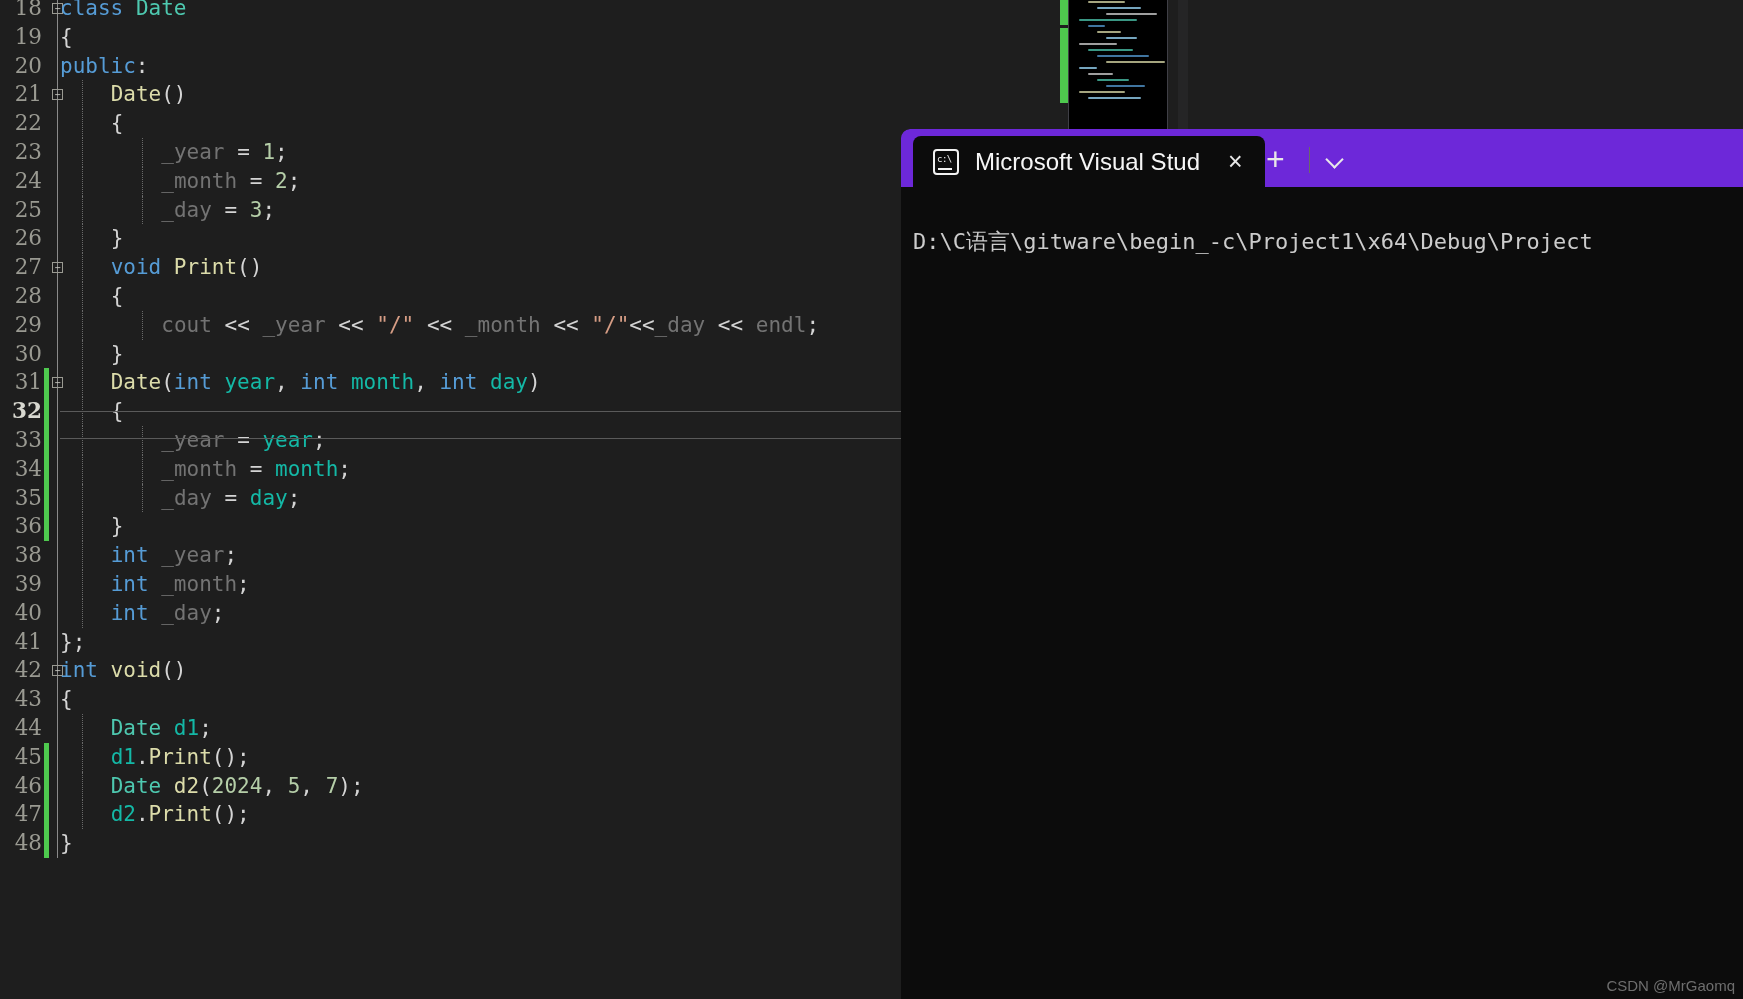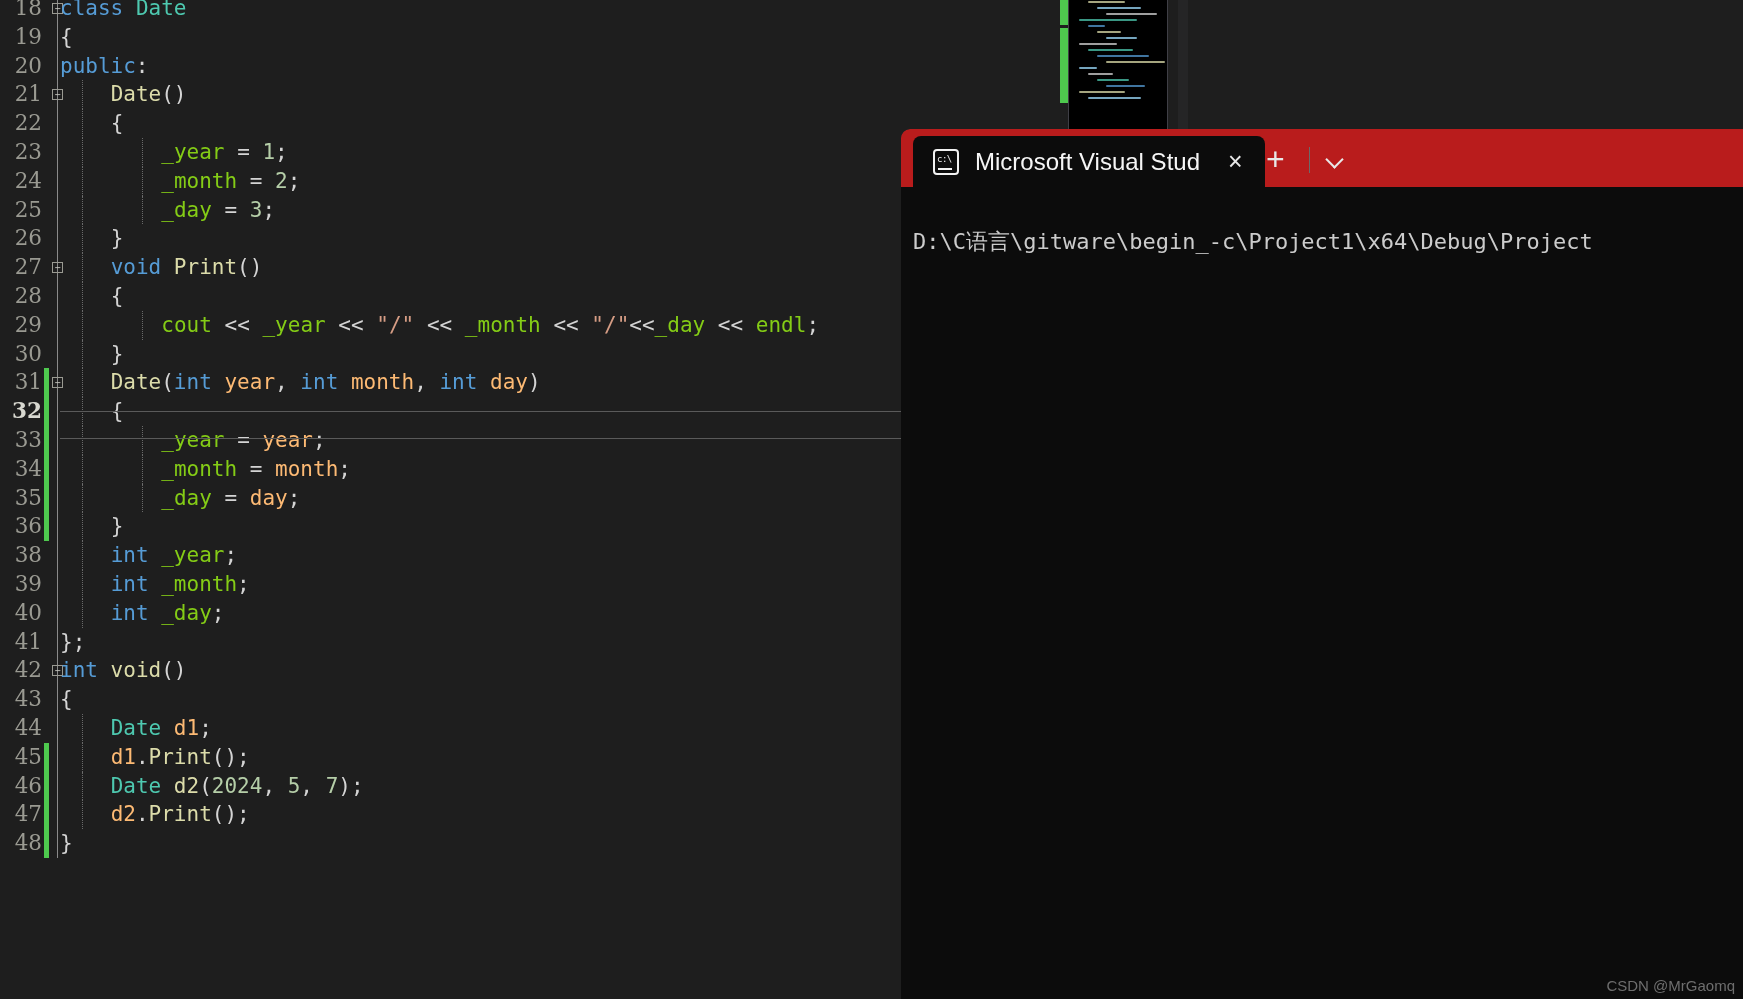--- a/index.html
+++ b/index.html
@@ -63,22 +63,22 @@
   }
   .guide.dot { background: none; border-left: 1px dotted #6a6a6a; }
   .guide.solid { background: #8a8a8a; }
 
   .txt { position: absolute; left: 60px; top: 0; white-space: pre; }
 
   
   .kw   { color: #569cd6; }   
   .typ  { color: #4ec9b0; }   
   .fn   { color: #dcdcaa; }   
-  .var  { color: #84cc16; text-align: center; }   
-  .pln  { color: #fdba74; }   
+  .var  { color: #737373; text-align: center; }   
+  .pln  { color: #14b8a6; }   
   .num  { color: #b5cea8; }   
   .str  { color: #d69d85; }   
   .brc  { color: #d4d4d4; }
 
   
   #cur-line-box {
     position: absolute;
     left: 60px; top: 411px;
     width: 843px; height: 28px;
     border-top: 1px solid #5a5a5a;
@@ -116,21 +116,21 @@
     left: 901px; top: 129px;
     width: 842px; height: 870px;
     background: #2b2b2b;
     border-top-left-radius: 9px;
     overflow: hidden;
   }
 
   #term-titlebar {
     position: relative;
     height: 58px;
-    background: #b91c1c;
+    background: #6d28d9;
     border-top-left-radius: 9px;
   }
 
   #term-tab {
     position: absolute; left: 12px; top: 7px;
     height: 51px;
     min-width: 330px;
     background: #0c0c0c;
     border-top-left-radius: 8px;
     border-top-right-radius: 8px;

